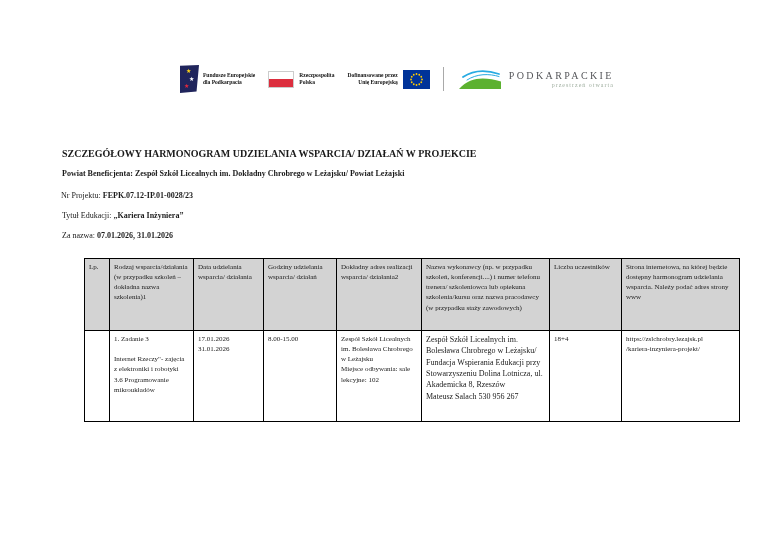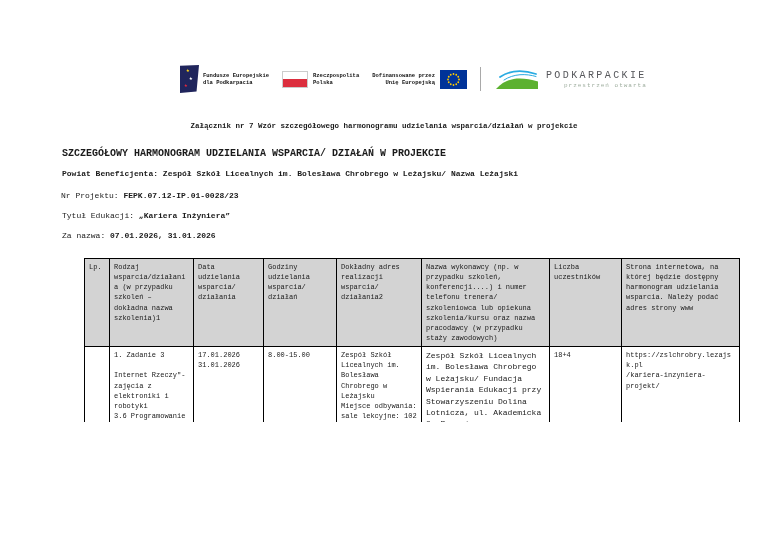--- a/index.html
+++ b/index.html
@@ -1,19 +1,19 @@
 <!DOCTYPE html>
 <html><head>
 <meta charset="utf-8">
 <style>
   * { margin:0; padding:0; box-sizing:border-box; }
   html,body { background:#ffffff; }
   .page {
     position:relative; width:768px; height:422px; background:#ffffff;
-    font-family:Liberation Mono, monospace; color:#1a1a1a; overflow:hidden;
+    font-family:Liberation Serif, serif; color:#1a1a1a; overflow:hidden;
   }
 
   
   .logo-strip { position:absolute; top:60px; left:180px; height:38px; display:flex; align-items:center; gap:13px; }
   .logo { display:flex; align-items:center; }
   .logo-text { font-size:5.5px; font-weight:bold; line-height:1.3; color:#111; white-space:pre-line; }
   .fe-flag { position:relative; width:19px; height:28px; background:#20255c;
              clip-path:polygon(0 3%, 100% 0, 87% 95%, 0 100%); margin-right:4px; }
   .fe-flag .star { position:absolute; font-size:6px; line-height:6px; }
   .star-yellow { color:#ffd617; top:3px; left:6px; }
@@ -106,26 +106,25 @@
         <path d="M10,12 C20,5.5 32,5.5 42,8.5" stroke="#29abe2" stroke-width="1" fill="none" stroke-linecap="round"></path>
         <path d="M2,21 C14,8 28,9 44,13.5 L44,21 Z" fill="#5cb130"></path>
       </svg>
       <div class="podk-words">
         <div class="podk-name">PODKARPACKIE</div>
         <div class="podk-sub">przestrzeń otwarta</div>
       </div>
     </div>
   </div>
 
-  <div class="attachment-line">Załącznik nr 7 Wzór szczegółowego harmonogramu udzielania wsparcia/działań w projekcie</div>
   <div class="doc-title">SZCZEGÓŁOWY HARMONOGRAM UDZIELANIA WSPARCIA/ DZIAŁAŃ W PROJEKCIE</div>
 
   <div class="meta-line line-beneficiary">
     <span class="lbl">Powiat Beneficjenta:</span>
-    <span class="val">Zespół Szkół Licealnych im. Bolesława Chrobrego w Leżajsku/ Nazwa Leżajski</span>
+    <span class="val">Zespół Szkół Licealnych im. Dokładny Chrobrego w Leżajsku/ Powiat Leżajski</span>
   </div>
 
   <div class="meta-line line-project-no">
     <span class="lbl">Nr Projektu:</span>
     <span class="val">FEPK.07.12-IP.01-0028/23</span>
   </div>
 
   <div class="meta-line line-project-title">
     <span class="lbl">Tytuł Edukacji:</span>
     <span class="val">„Kariera Inżyniera”</span>

